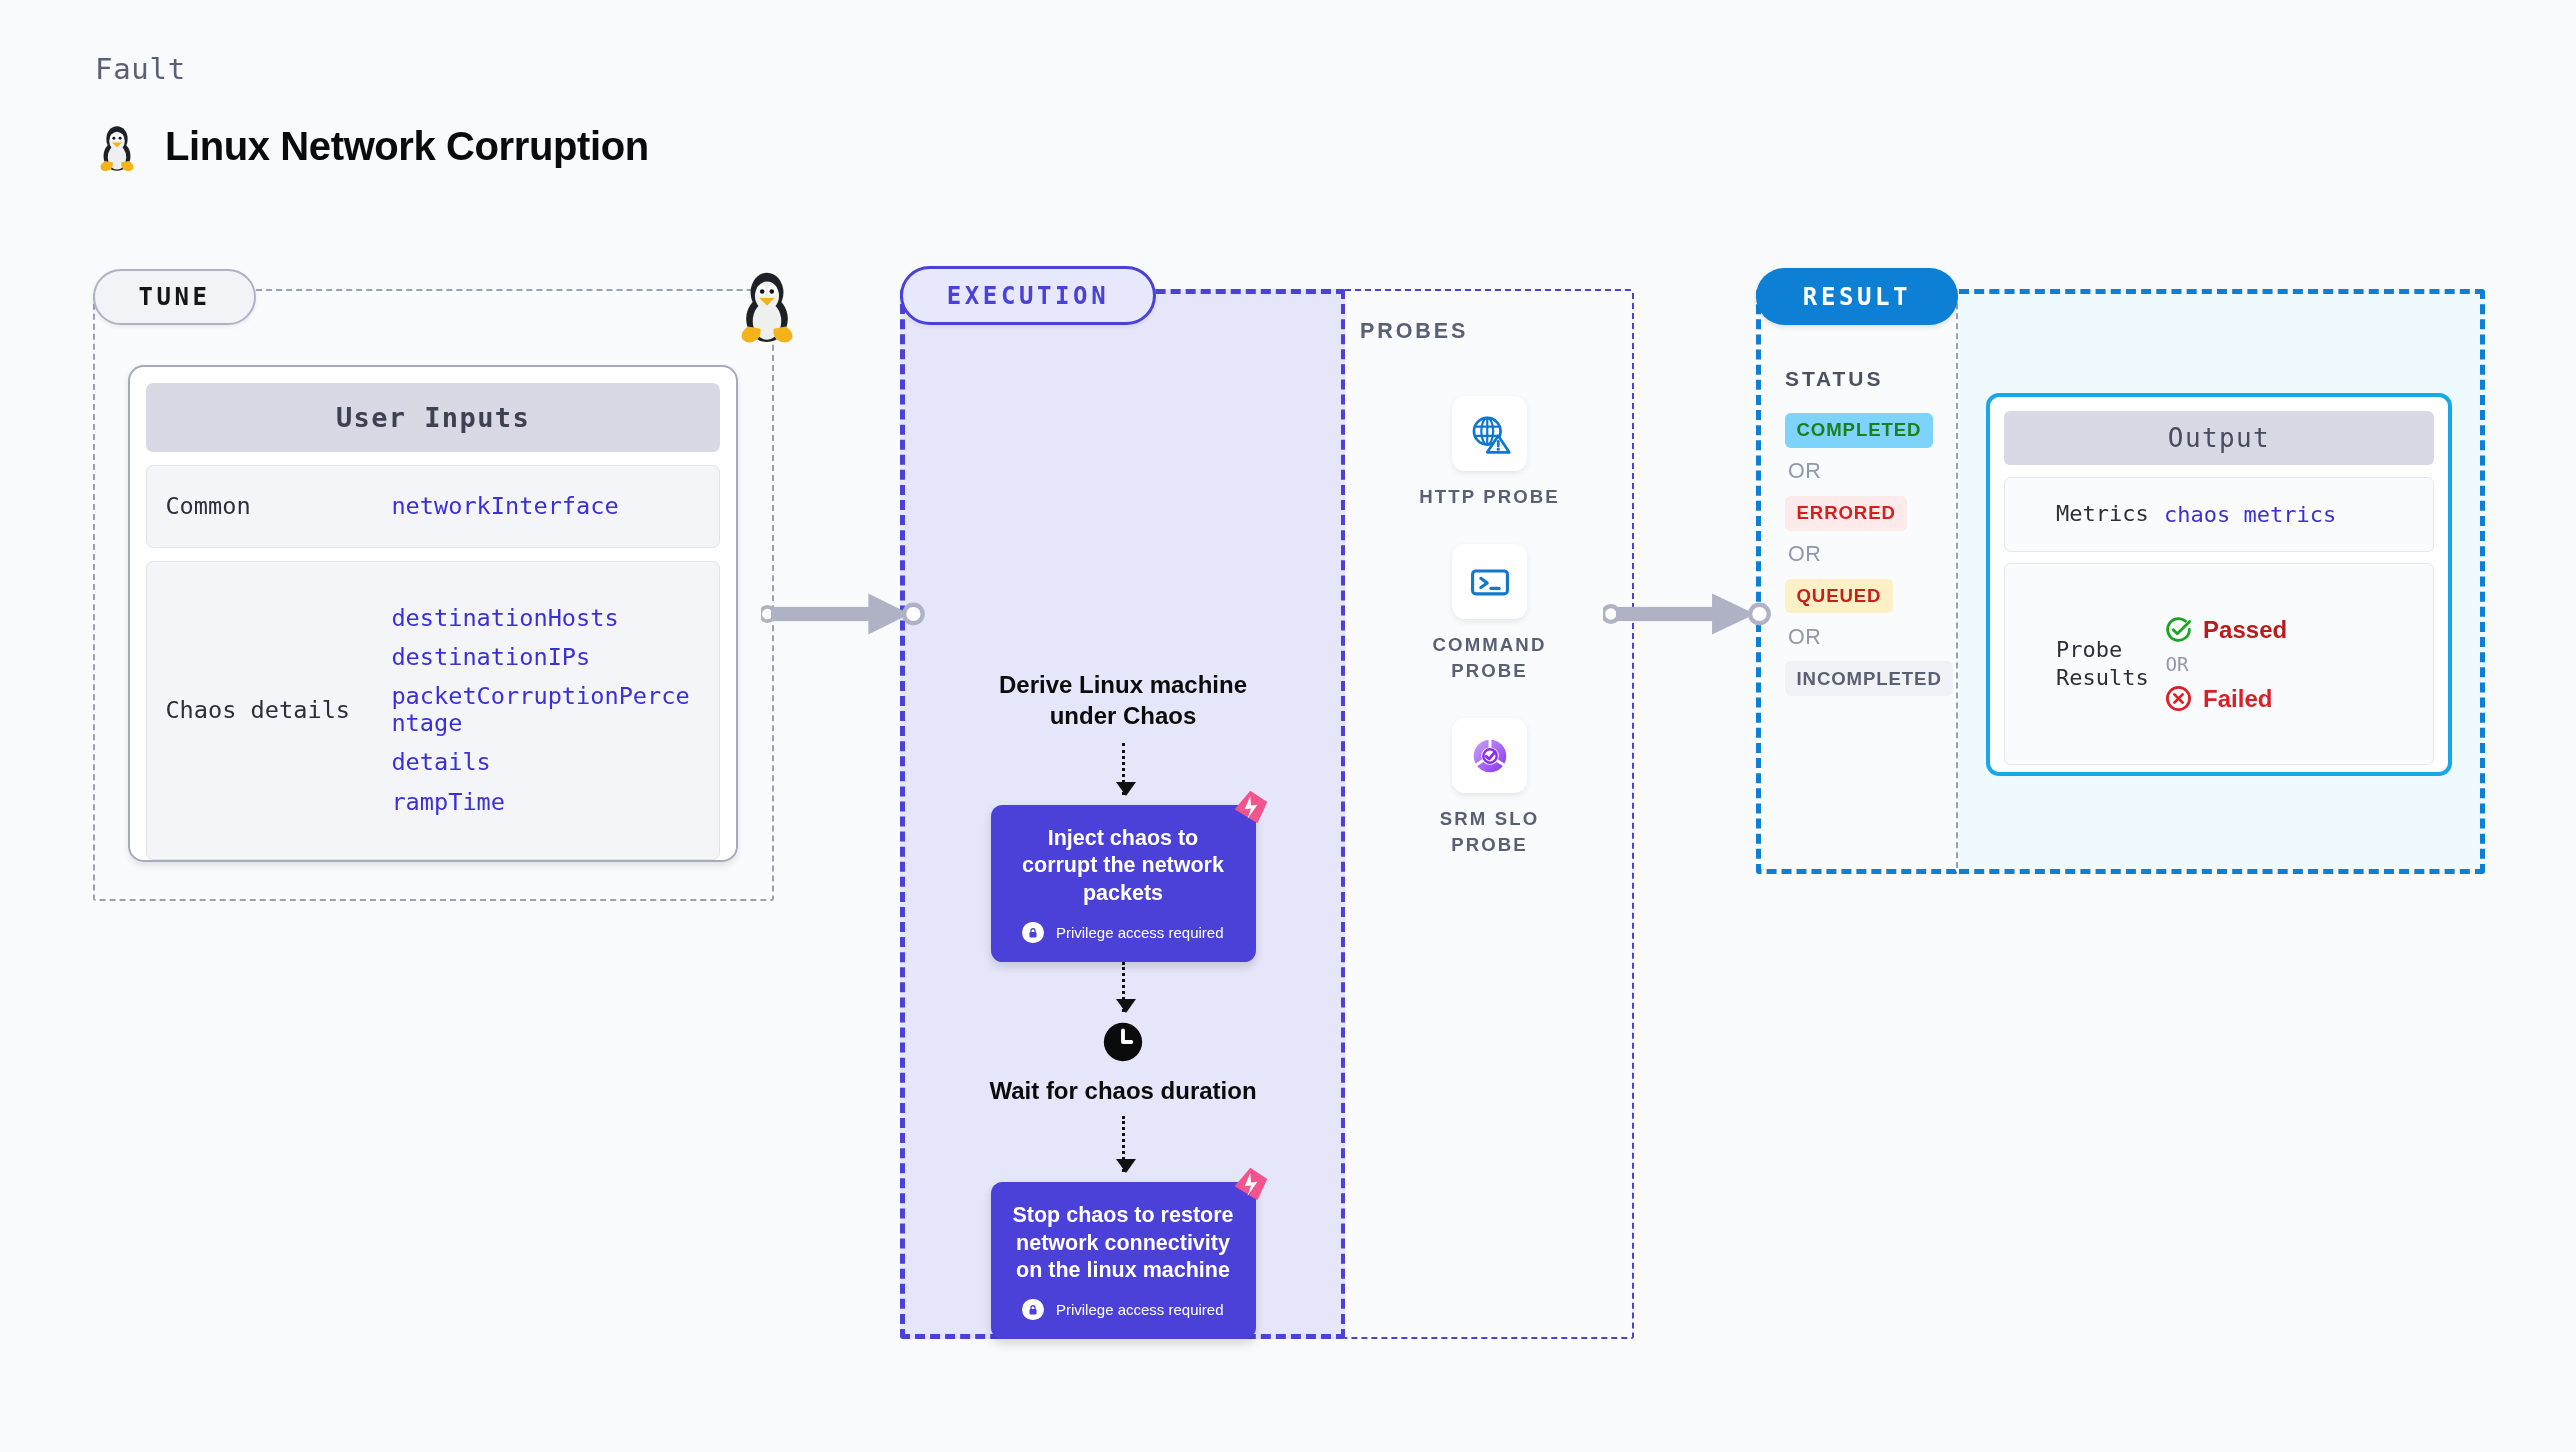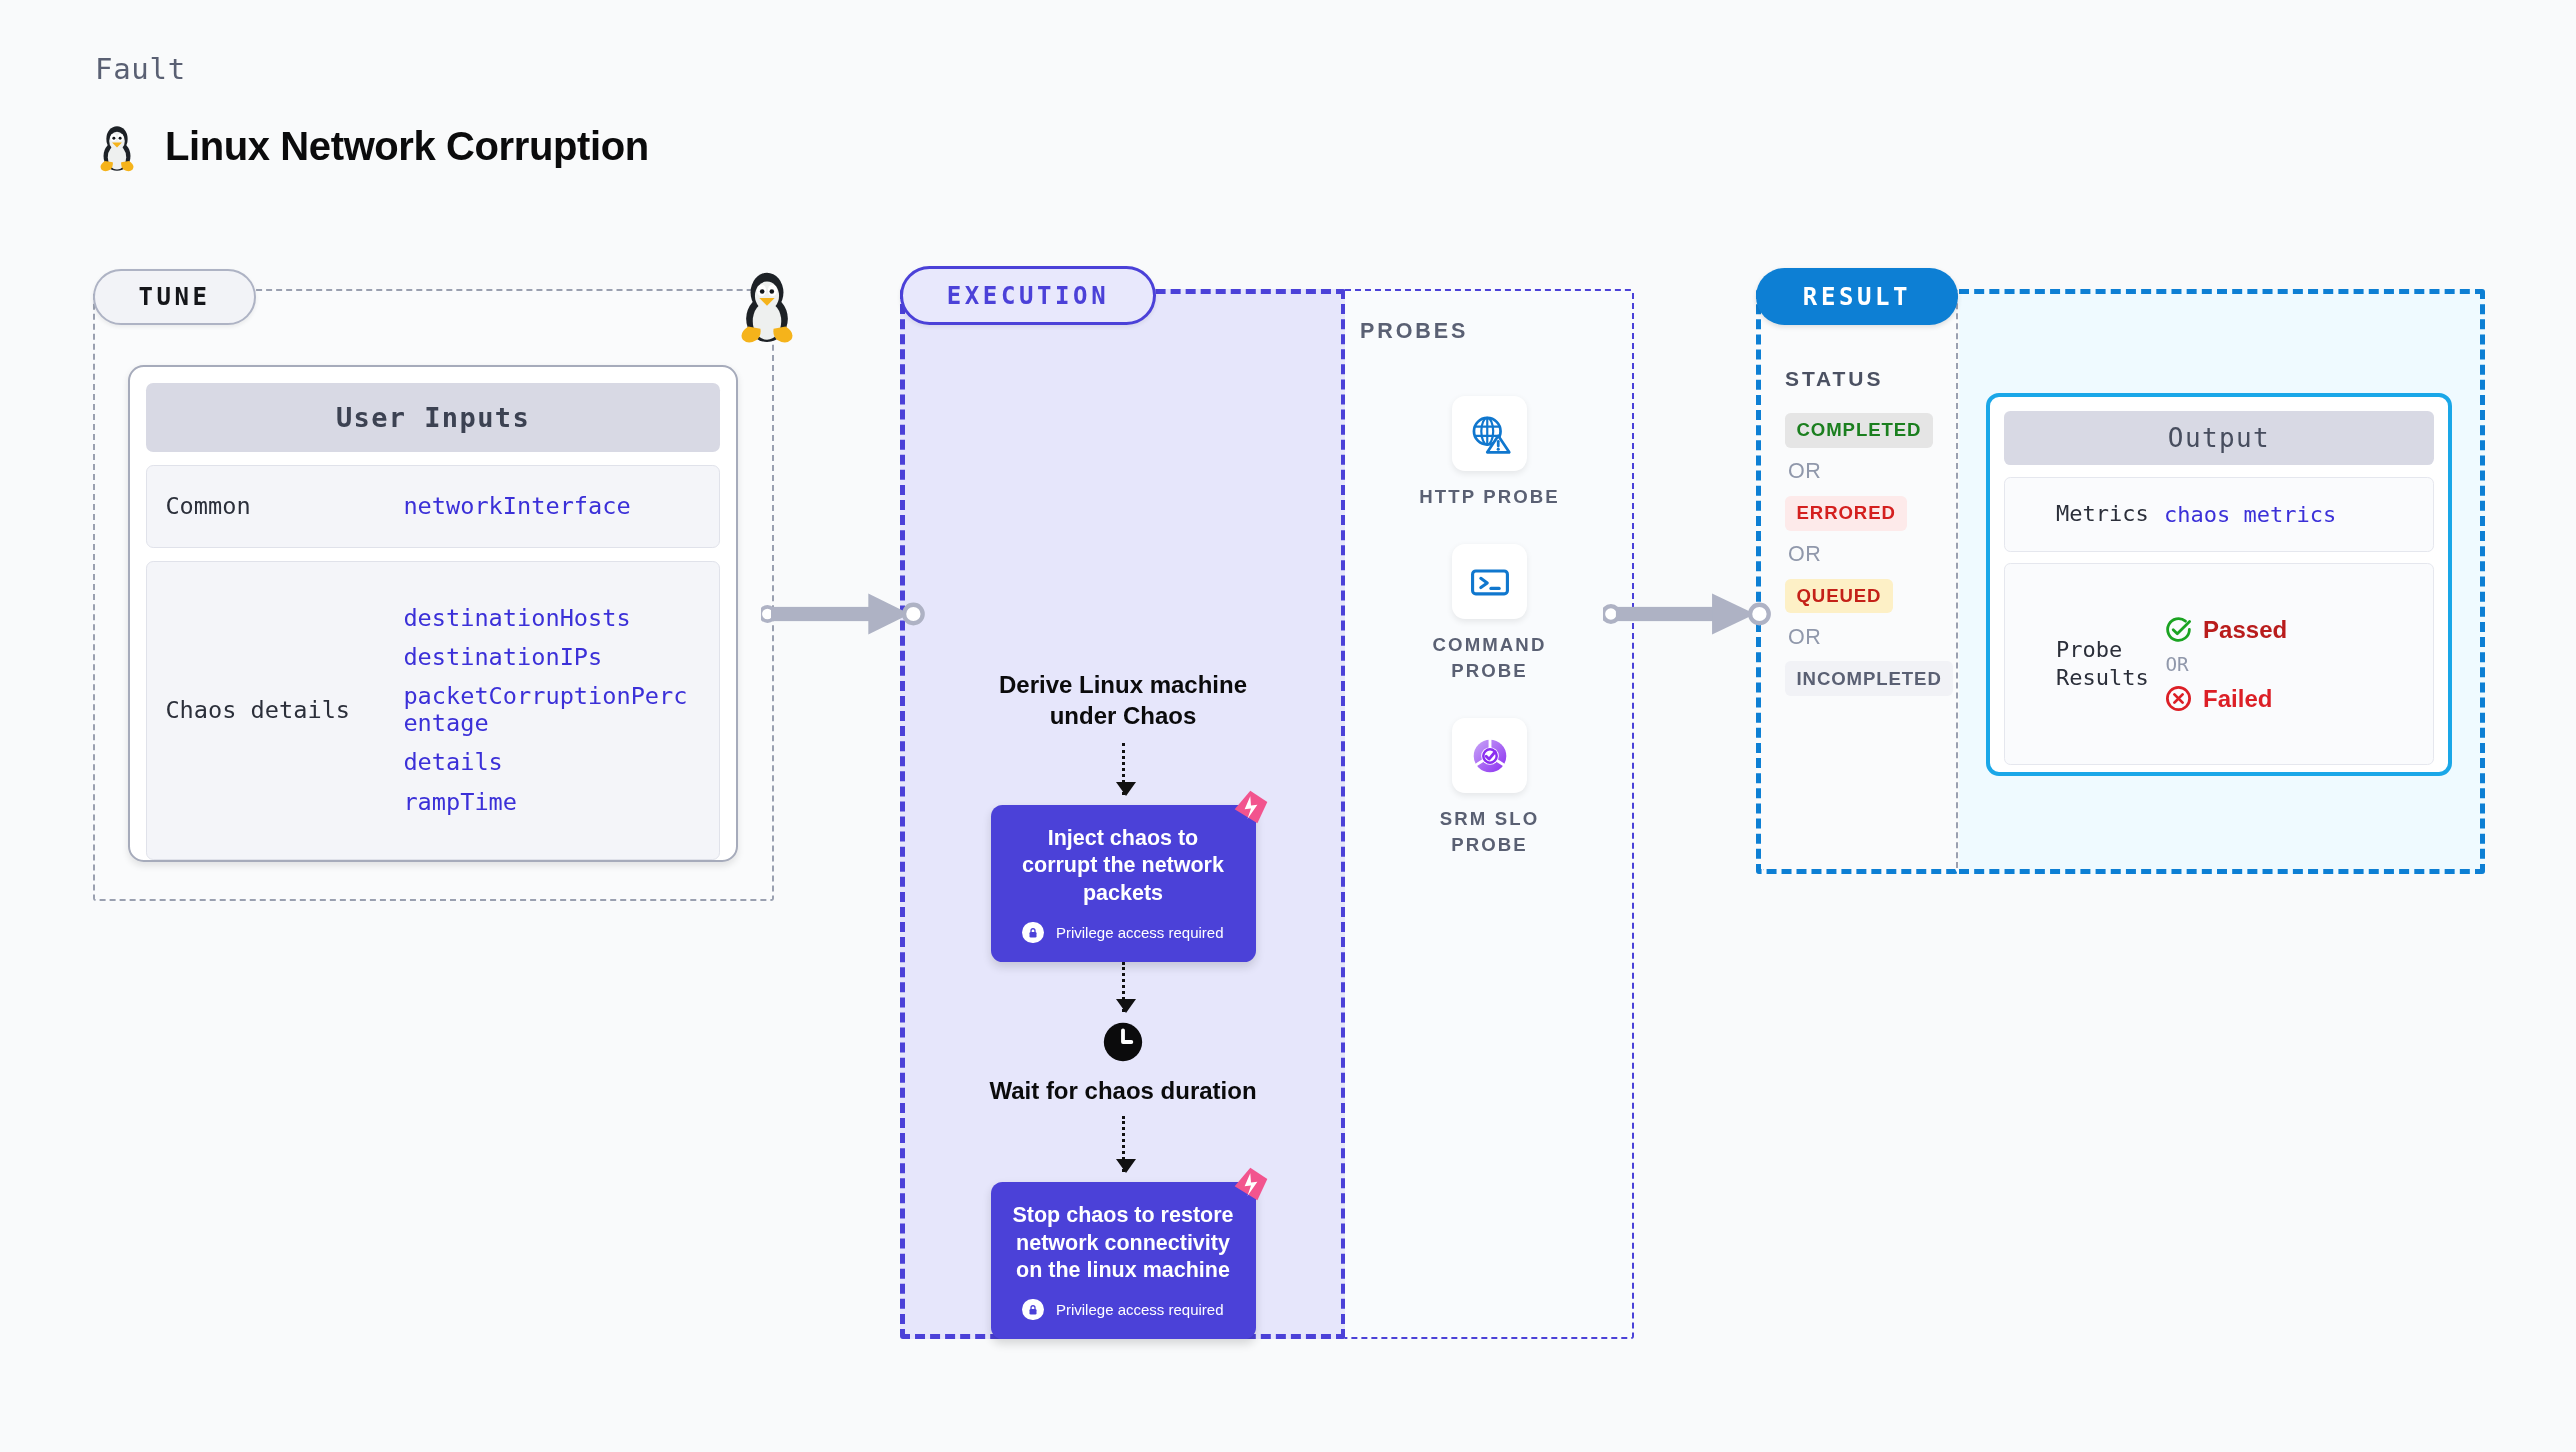--- a/index.html
+++ b/index.html
@@ -138,21 +138,20 @@
   .ui-key {
     font-family: "DejaVu Sans Mono", monospace;
     font-size: 23.6px; color: #2b2f3a;
     width: 226px; flex: 0 0 226px;
   }
   .ui-vals {
     display: flex; flex-direction: column; gap: 12px;
     font-family: "DejaVu Sans Mono", monospace;
     font-size: 23.6px; color: #3b30d8;
     line-height: 1.15;
-    margin-left: 12px;
   }
   .ui-vals span { max-width: 301px; word-break: break-all; }
 
   
   .exec-flow {
     position: absolute; left: 900px; top: 289px;
     width: 446px; height: 1050px;
     display: flex; flex-direction: column;
     align-items: center;
     justify-content: flex-end;
@@ -452,21 +451,21 @@
           <circle cx="24" cy="24" r="9.2" fill="#ffffff"></circle>
           <circle cx="24" cy="24" r="7" fill="none" stroke="#8b2ef0" stroke-width="2.6"></circle>
           <path d="M20 24.3 L23 27.2 L29.4 19.6" fill="none" stroke="#8b2ef0" stroke-width="3" stroke-linecap="round" stroke-linejoin="round"></path>
         </svg>
       </div>
       <div class="probe-label">SRM SLO PROBE</div>
     </div>
   </div>
 
   <div class="status-list">
-    <div class="status-badge" style="background:#e5e5e5;color:#1b7f1f;">COMPLETED</div>
+    <div class="status-badge" style="background:#7dd3fc;color:#1b7f1f;">COMPLETED</div>
     <div class="or-text">OR</div>
     <div class="status-badge" style="background:#fdeaea;color:#d4201f;">ERRORED</div>
     <div class="or-text">OR</div>
     <div class="status-badge" style="background:#fdf0c6;color:#c42118;">QUEUED</div>
     <div class="or-text">OR</div>
     <div class="status-badge" style="background:#f1f2f6;color:#5a6073;">INCOMPLETED</div>
   </div>
 
   <div class="output-card">
     <div class="out-header">Output</div>

